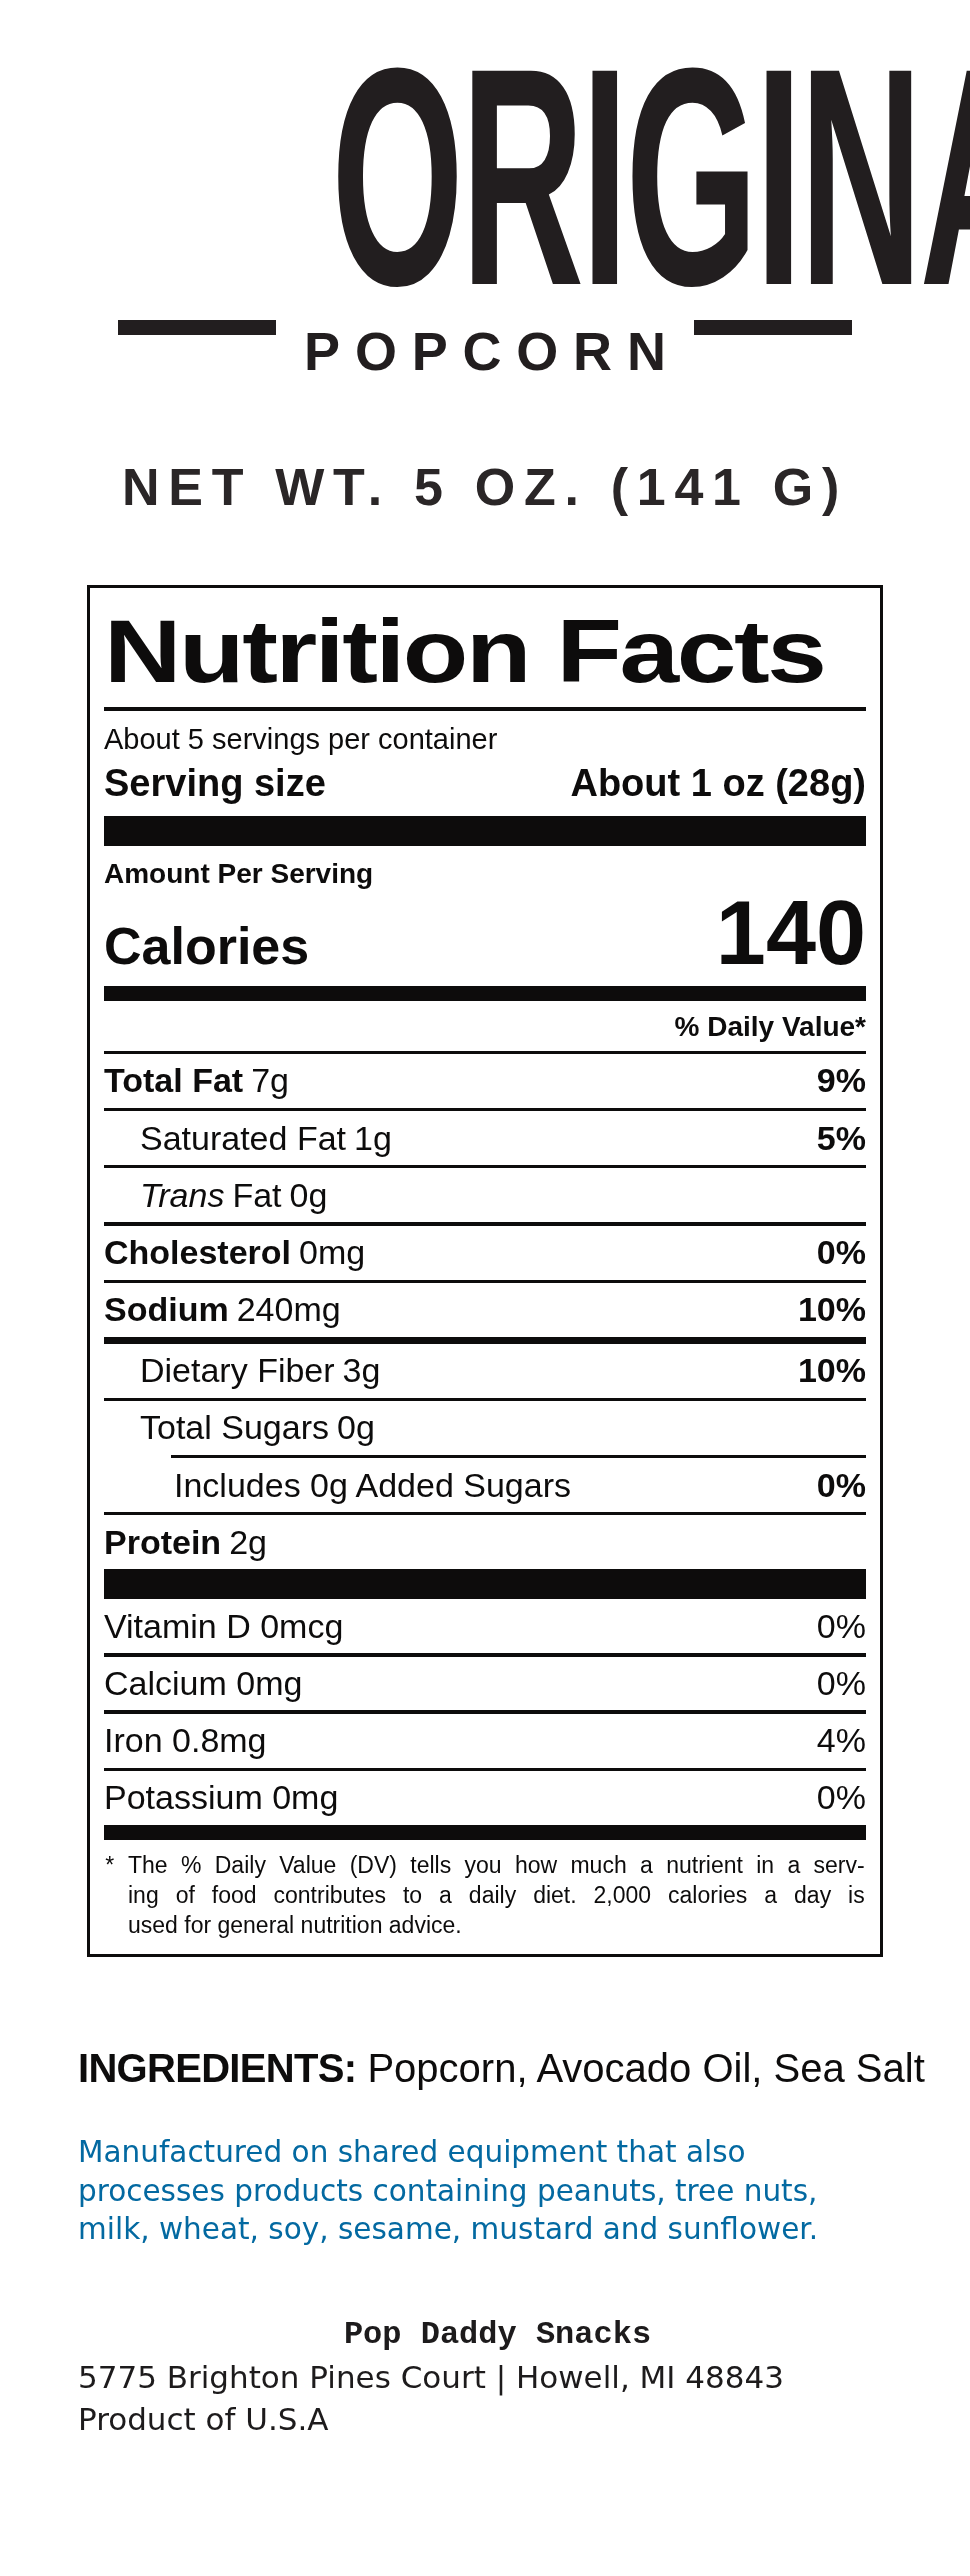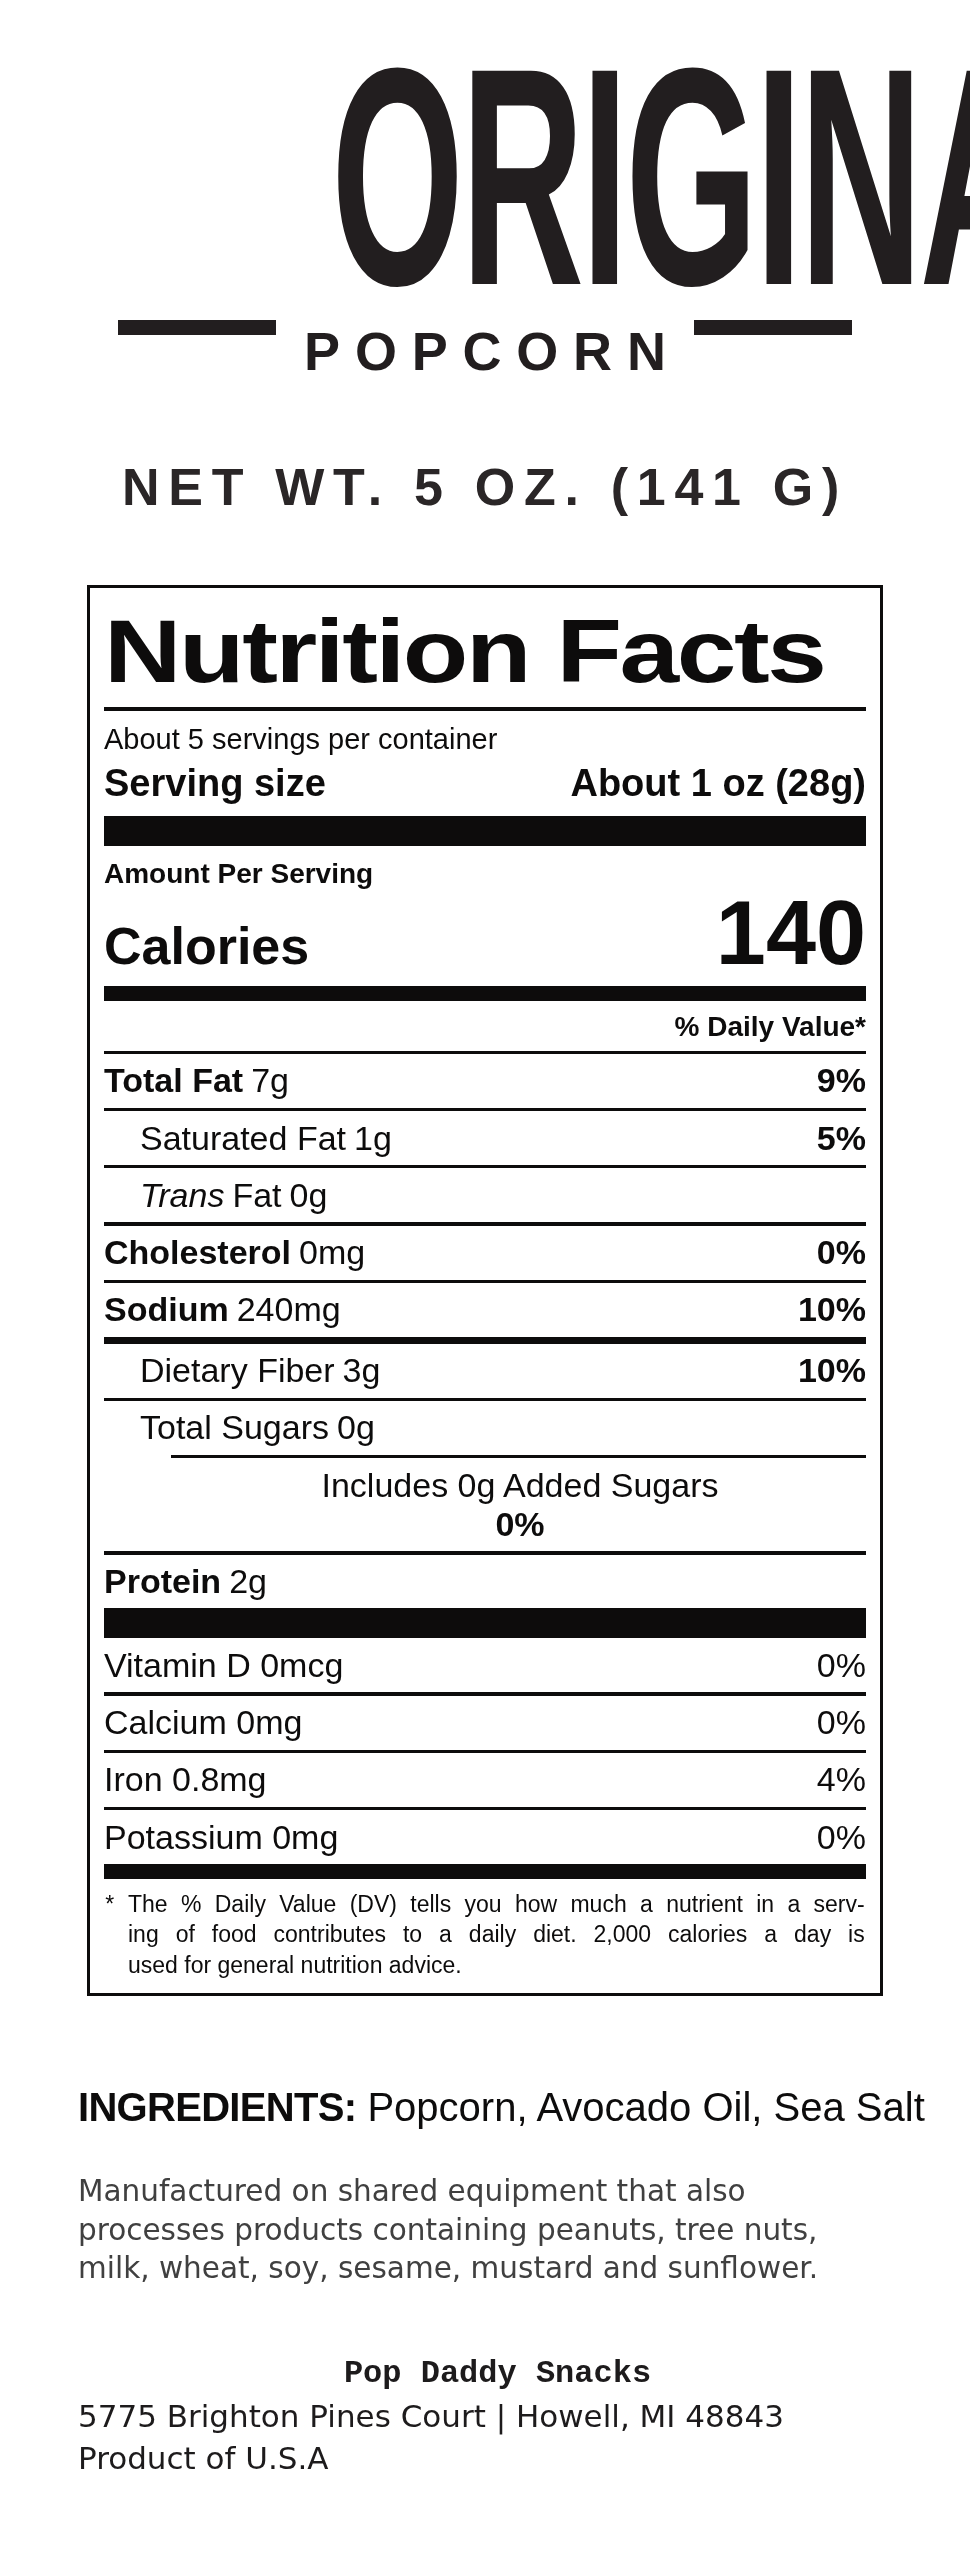--- a/index.html
+++ b/index.html
@@ -92,21 +92,21 @@
     display: flex; justify-content: space-between; align-items: center;
     font-size: 34px; line-height: 1.15; padding: 7.4px 0;
   }
   .nf-row .left { white-space: nowrap; }
   .nf-row .name-bold { font-weight: bold; }
   .nf-row .name-italic { font-style: italic; }
   .nf-row .amount { margin-left: 8px; }
   .nf-row .dv { font-weight: bold; white-space: nowrap; }
   .nf-row .dv.reg { font-weight: normal; }
   .indent1 { padding-left: 36px; }
-  .indent2 { padding-left: 70px; flex-direction: column; }
+  .indent2 { padding-left: 70px; }
   .nf-footnote {
     position: relative;
     padding: 9.4px 1.3px 13.4px 24px;
     font-size: 23px; line-height: 1.32;
   }
   .nf-footnote .star { position: absolute; left: 1.3px; top: 9.4px; }
   .fn-line { text-align: justify; text-align-last: justify; }
   .fn-line.last { text-align-last: left; }
 
   
@@ -115,21 +115,21 @@
     width: 832px;
     font-size: 40px;
     white-space: nowrap;
   }
   .ingredients .label { font-weight: bold; letter-spacing: -0.7px; }
   .allergen {
     margin: 42px 0 0 78px;
     width: 839px;
     font-size: 29.5px;
     line-height: 1.30;
-    color: #404040;
+    color: #0369a1;
     font-family: "DejaVu Sans", sans-serif;
   }
   .address {
     margin: 66px 0 0 78px;
     width: 839px;
     font-size: 31px;
     line-height: 1.34;
     color: #1d1b1c;
     font-family: "DejaVu Sans", sans-serif;
   }

